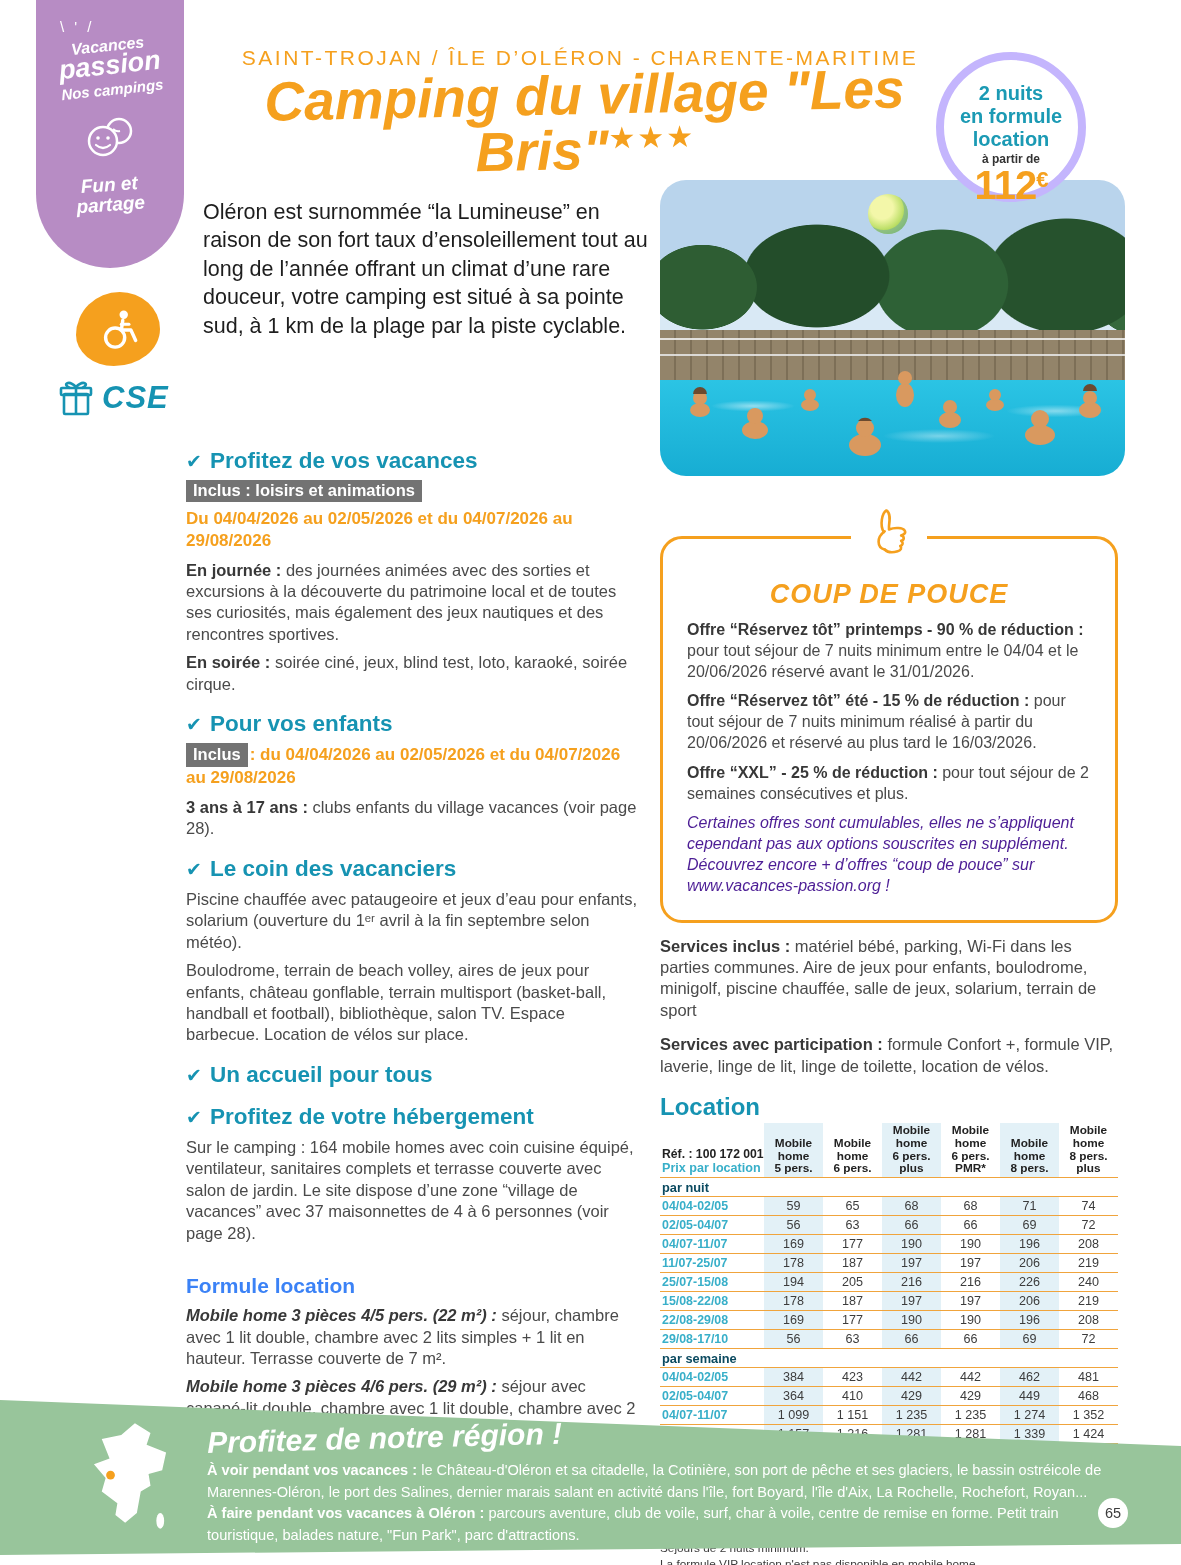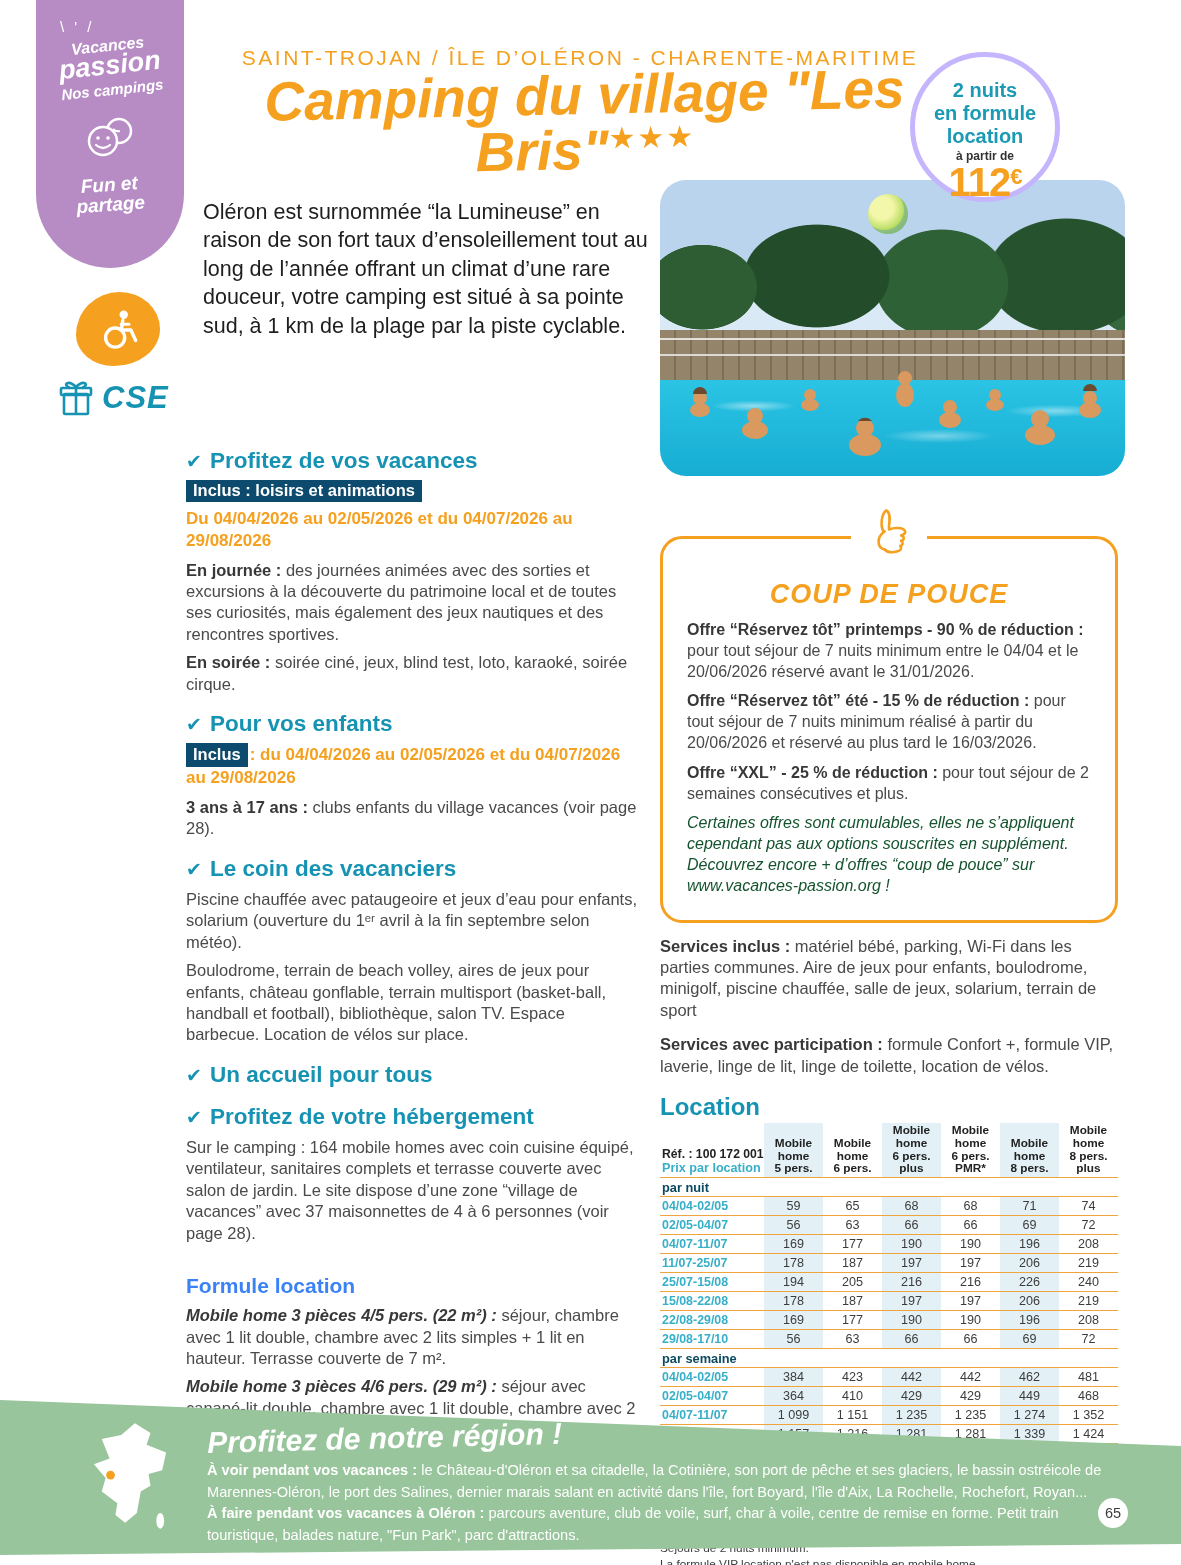--- a/index.html
+++ b/index.html
@@ -20,22 +20,22 @@
                border-radius:52% 48% 55% 45% / 58% 50% 50% 42%;display:flex;align-items:center;justify-content:center;}
   .cse-row{position:absolute;left:58px;top:378px;display:flex;align-items:center;gap:6px;color:#1693b2;}
   .cse-text{font-size:31px;font-weight:bold;font-style:italic;letter-spacing:1px;}
 
   
   .kicker{position:absolute;left:190px;top:46px;width:780px;text-align:center;color:#f5a01e;
           font-size:21px;letter-spacing:2.5px;}
   .main-title{position:absolute;left:195px;top:68px;width:780px;text-align:center;color:#f5a01e;
               font-size:55px;font-weight:bold;font-style:italic;transform:rotate(-1.2deg);line-height:1;}
   .main-title .stars{font-size:30px;font-style:normal;vertical-align:20px;letter-spacing:2px;}
-  .price-bubble{position:absolute;left:910px;top:52px;width:150px;height:150px;border-radius:50%;
-                background:#fff;border:5px solid #c4b5fd;z-index:6;text-align:center;padding-top:22px;box-sizing:border-box;}
+  .price-bubble{position:absolute;left:936px;top:52px;width:150px;height:150px;border-radius:50%;
+                background:#fff;border:8px solid #c4b5fd;z-index:6;text-align:center;padding-top:22px;box-sizing:border-box;}
   .pb-line{color:#1b9ab4;font-weight:bold;font-size:20px;line-height:1.15;}
   .pb-from{color:#333;font-weight:bold;font-size:12px;margin-top:1px;}
   .pb-price{color:#f5a01e;font-weight:bold;font-size:40px;line-height:.95;letter-spacing:-1px;}
   .pb-cur{font-size:22px;vertical-align:12px;}
 
   
   .intro{position:absolute;left:203px;top:176px;width:452px;font-size:21.5px;line-height:1.33;color:#1e1e1e;font-weight:500;}
   .photo{position:absolute;left:660px;top:180px;width:465px;height:296px;border-radius:26px;overflow:hidden;
          background:linear-gradient(#b9d4ec 0 38%,#d9e9f5 38% 52%,#8f8268 52% 66%,#2cc5e5 66%,#17add3 100%);}
   .photo .trees{position:absolute;left:-20px;top:8px;width:520px;height:160px;
@@ -57,26 +57,26 @@
      background:radial-gradient(circle at 35% 35%,#f3f7a9 0 30%,#b8dd62 60%,#7fc24e 100%);
      box-shadow:inset -4px -4px 0 rgba(70,140,190,.35);}
   .photo svg.people{position:absolute;left:0;top:170px;}
 
   
   .col-left{position:absolute;left:186px;top:448px;width:456px;}
   .col-right{position:absolute;left:660px;top:494px;width:458px;}
   h3.sec{display:flex;align-items:baseline;gap:8px;color:#1693b2;font-size:22.5px;margin:16px 0 6px;}
   h3.sec .check{color:#1693b2;font-size:19px;}
   .col-left h3.sec:first-child{margin-top:0;}
-  .tag{display:inline-block;background:#0c4a6e;color:#fff;font-weight:bold;font-size:16.5px;padding:1px 7px 2px;}
+  .tag{display:inline-block;background:#737373;color:#fff;font-weight:bold;font-size:16.5px;padding:1px 7px 2px;}
   .dates{color:#f5a01e;font-weight:bold;font-size:17px;line-height:1.28;margin:6px 0 8px;}
   .dates .tag{margin-right:2px;}
   p.body{font-size:16.5px;line-height:1.3;margin:7px 0;color:#4a4a4a;}
   p.body strong{color:#383838;}
-  p.body.ital{font-style:italic;color:#14532d;}
+  p.body.ital{font-style:italic;color:#4c1d95;}
   .ital-lead strong{font-style:italic;}
   h4.sub{color:#3b82f6;font-size:21px;margin:30px 0 2px;}
 
   
   .cdp-box{position:relative;border:3px solid #f5a01e;border-radius:22px;margin-top:42px;padding:40px 24px 14px;}
   .thumb-badge{position:absolute;top:-36px;left:50%;transform:translateX(-50%);background:#fff;padding:0 12px;}
   .cdp-title{text-align:center;color:#f5a01e;font-size:27px;font-weight:bold;font-style:italic;
              letter-spacing:1px;margin:0 0 10px;}
   .cdp-box p.body{font-size:16px;margin:9px 0;}
   .svc p.body{margin:13px 0;}

